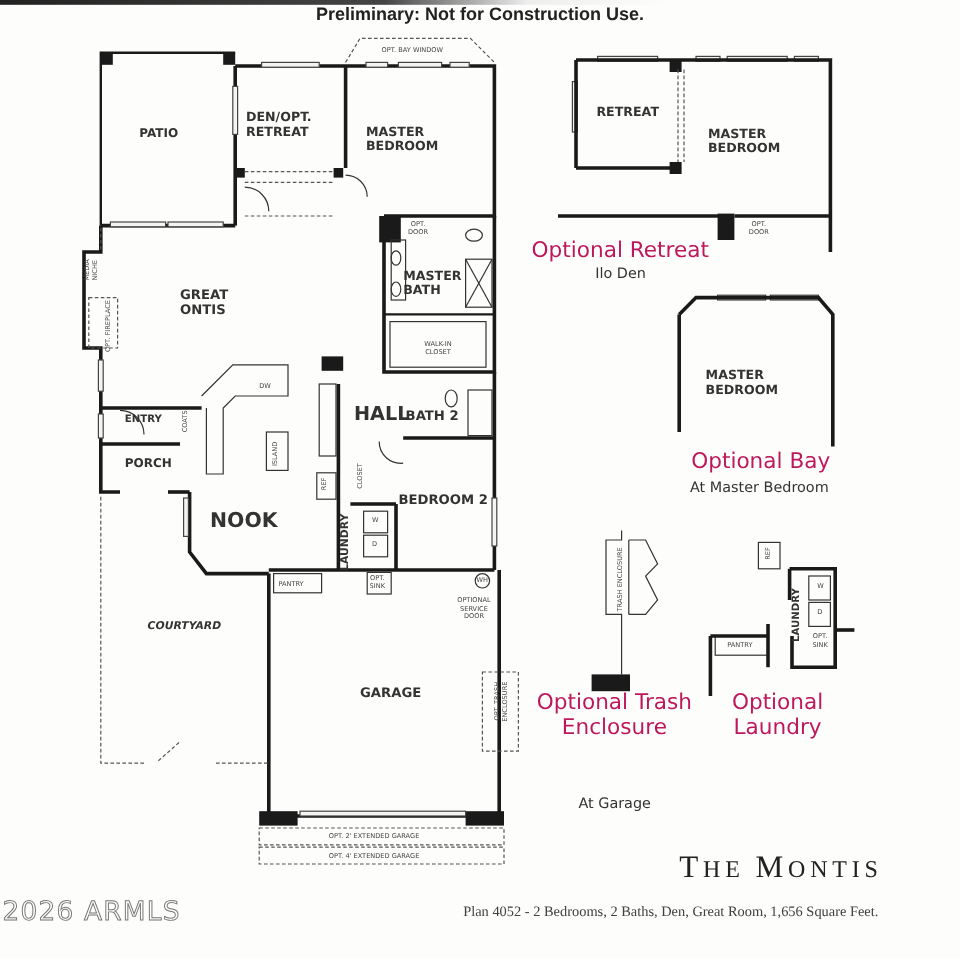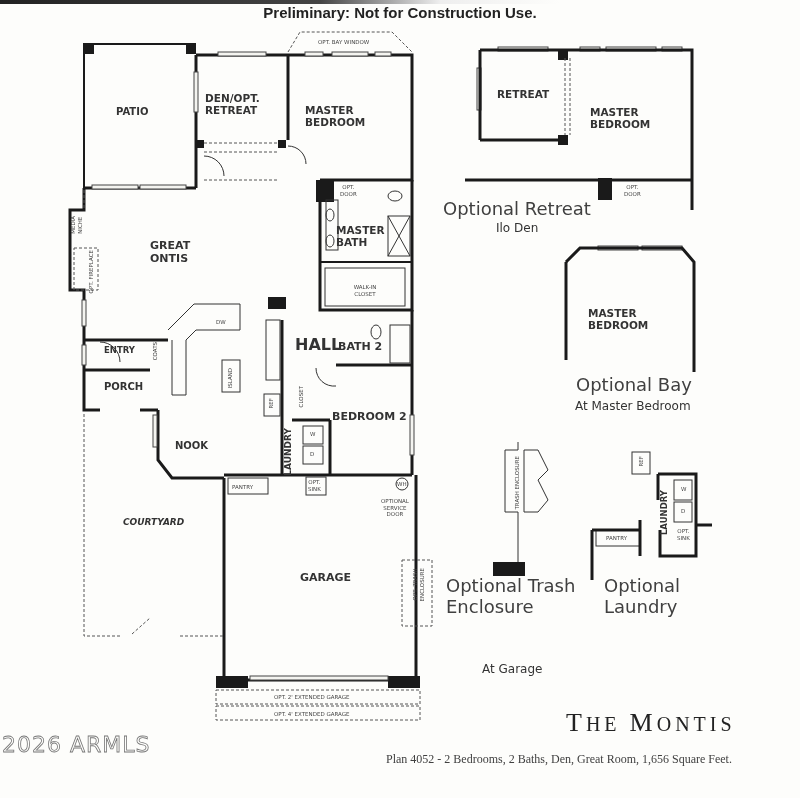--- a/index.html
+++ b/index.html
@@ -2,26 +2,26 @@
 <html><head>
 <meta charset="utf-8">
 <style>
   html, body { margin:0; padding:0; }
   body { width:800px; height:798px; background:#fdfdfb; position:relative; overflow:hidden; font-family:"DejaVu Sans", sans-serif; color:#222; }
   .topbar { position:absolute; left:0; top:0; width:800px; height:4px; background:linear-gradient(90deg,#222 0%,#444 40%,#eee 55%,#fdfdfb 70%); }
   .header { position:absolute; top:4px; left:0; width:800px; text-align:center; font-family:"Liberation Sans", sans-serif; font-weight:bold; font-size:15px; color:#222; }
   svg.plan { position:absolute; left:0; top:0; }
   .lbl { position:absolute; font-family:"DejaVu Sans", sans-serif; font-weight:bold; color:#333; line-height:1.15; }
   .small { position:absolute; font-family:"DejaVu Sans", sans-serif; font-size:5.5px; color:#444; text-align:center; line-height:1.2; }
-  .opt-title { position:absolute; font-family:"DejaVu Sans", sans-serif; color:#404040; line-height:1.15; }
+  .opt-title { position:absolute; font-family:"DejaVu Sans", sans-serif; color:#be185d; text-align:center; line-height:1.15; }
   .opt-sub { position:absolute; font-family:"DejaVu Sans", sans-serif; color:#333; text-align:center; font-size:12px; }
   .brand { position:absolute; left:566px; top:708px; font-family:"Liberation Serif", serif; font-size:20px; letter-spacing:4px; color:#222; }
   .brand .cap { font-size:26px; }
   .plan-desc { position:absolute; left:386px; top:752px; font-family:"Liberation Serif", serif; font-size:12px; color:#404040; }
-  .watermark { position:absolute; left:2px; top:732px; font-family:"DejaVu Sans", sans-serif; font-size:22px; color:transparent; -webkit-text-stroke:0.8px #777; letter-spacing:1px; }
+  .watermark { position:absolute; left:2px; top:748px; font-family:"DejaVu Sans", sans-serif; font-size:22px; color:transparent; -webkit-text-stroke:0.8px #777; letter-spacing:1px; }
   .vert { writing-mode:vertical-rl; transform:rotate(180deg); }
 </style>
 </head>
 <body>
 
 <div class="topbar"></div>
 <div class="header">Preliminary: Not for Construction Use.</div>
 
 <svg class="plan" width="800" height="798" viewBox="0 0 800 798">
   <g fill="none" stroke="#1a1a1a" stroke-width="3">
@@ -175,21 +175,21 @@
 <div class="lbl" style="left:150px;top:240px;width:76px;font-size:11px;white-space:pre-line;"><span>GREAT
 ONTIS</span></div>
 <div class="lbl" style="left:336px;top:224px;width:56px;font-size:10.5px;white-space:pre-line;"><span>MASTER
 BATH</span></div>
 <div class="small" style="left:340px;top:284px;width:50px;white-space:pre-line;">WALK-IN
 CLOSET</div>
 <div class="lbl" style="left:295px;top:336px;font-size:16px;">HALL</div>
 <div class="lbl" style="left:338px;top:341px;font-size:11px;">BATH 2</div>
 <div class="lbl" style="left:104px;top:346px;font-size:8.5px;">ENTRY</div>
 <div class="lbl" style="left:104px;top:381px;font-size:10px;">PORCH</div>
-<div class="lbl" style="left:175px;top:440px;font-size:10px;">NOOK</div>
+<div class="lbl" style="left:175px;top:425px;font-size:17px;">NOOK</div>
 <div class="lbl" style="left:332px;top:411px;font-size:11px;">BEDROOM 2</div>
 <div class="lbl vert" style="left:283px;top:428px;font-size:9px;">LAUNDRY</div>
 <div class="lbl" style="left:123px;top:517px;font-size:9px;font-style:italic;">COURTYARD</div>
 <div class="lbl" style="left:300px;top:572px;font-size:11px;">GARAGE</div>
 <div class="small" style="left:232px;top:484px;">PANTRY</div>
 
 <div class="small" style="left:318px;top:39px;">OPT. BAY WINDOW</div>
 <div class="small" style="left:340px;top:184px;white-space:pre-line;">OPT.
 DOOR</div>
 <div class="small vert" style="left:70px;top:216px;white-space:pre-line;">MEDIA

